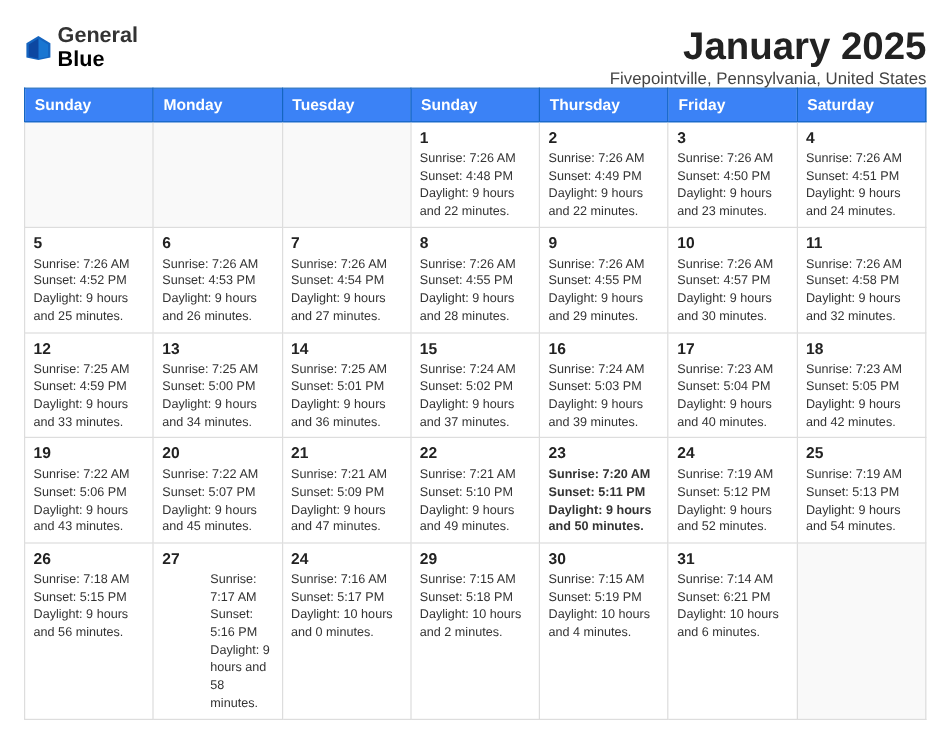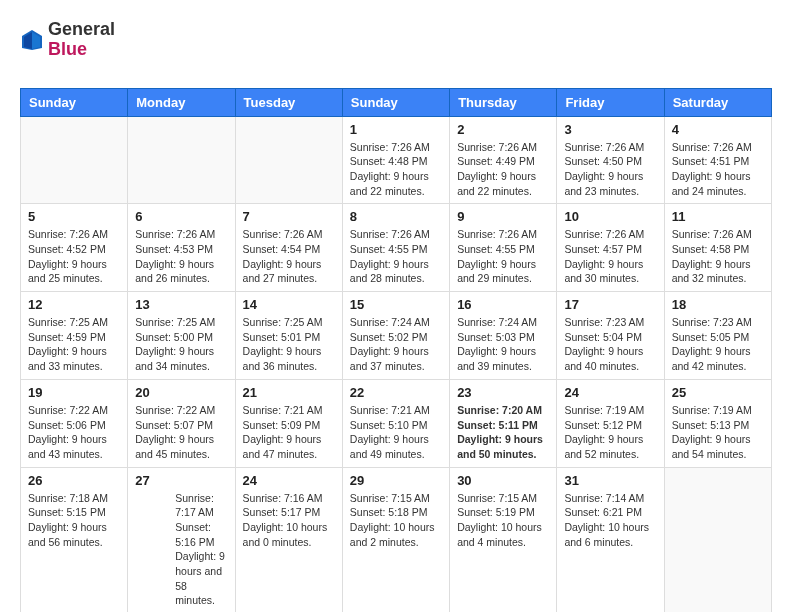--- a/index.html
+++ b/index.html
@@ -10,40 +10,40 @@
       min-height: 612px;
     }
     .page {
       width: 792px;
       padding: 20px 20px 10px 20px;
     }
     .header {
       display: flex;
       justify-content: space-between;
       align-items: flex-start;
-      margin-bottom: 28px;
+      margin-bottom: 0;
     }
     .logo {
       display: flex;
       align-items: center;
     }
     .logo-text {
       display: flex;
       flex-direction: column;
       line-height: 1.1;
     }
     .logo-general {
       font-size: 18px;
       font-weight: bold;
       color: #333;
     }
     .logo-blue {
       font-size: 18px;
       font-weight: bold;
-      color: #be185d;
+      color: #000000;
     }
     .logo-icon {
       width: 24px;
       height: 24px;
       margin-right: 4px;
     }
     .title-block {
       text-align: right;
     }
     .month-title {
@@ -104,20 +104,24 @@
       <svg class="logo-icon" viewBox="0 0 24 24">
         <polygon points="12,2 22,8 22,20 12,22 2,20 2,8" fill="#1565c0"></polygon>
         <polygon points="12,4 20,9 20,19 12,21" fill="#1976d2"></polygon>
         <polygon points="12,4 4,9 4,19 12,21" fill="#0d47a1"></polygon>
       </svg>
       <div class="logo-text">
         <span class="logo-general">General</span>
         <span class="logo-blue">Blue</span>
       </div>
     </div>
+    <div class="title-block">
+      <div class="month-title">January 2025</div>
+      <div class="location">Fivepointville, Pennsylvania, United States</div>
+    </div>
   </div>
 
   <table class="calendar">
     <thead>
       <tr>
       <th>Sunday</th>
           <th>Monday</th>
           <th>Tuesday</th>
           <th>Sunday</th>
           <th>Thursday</th>

